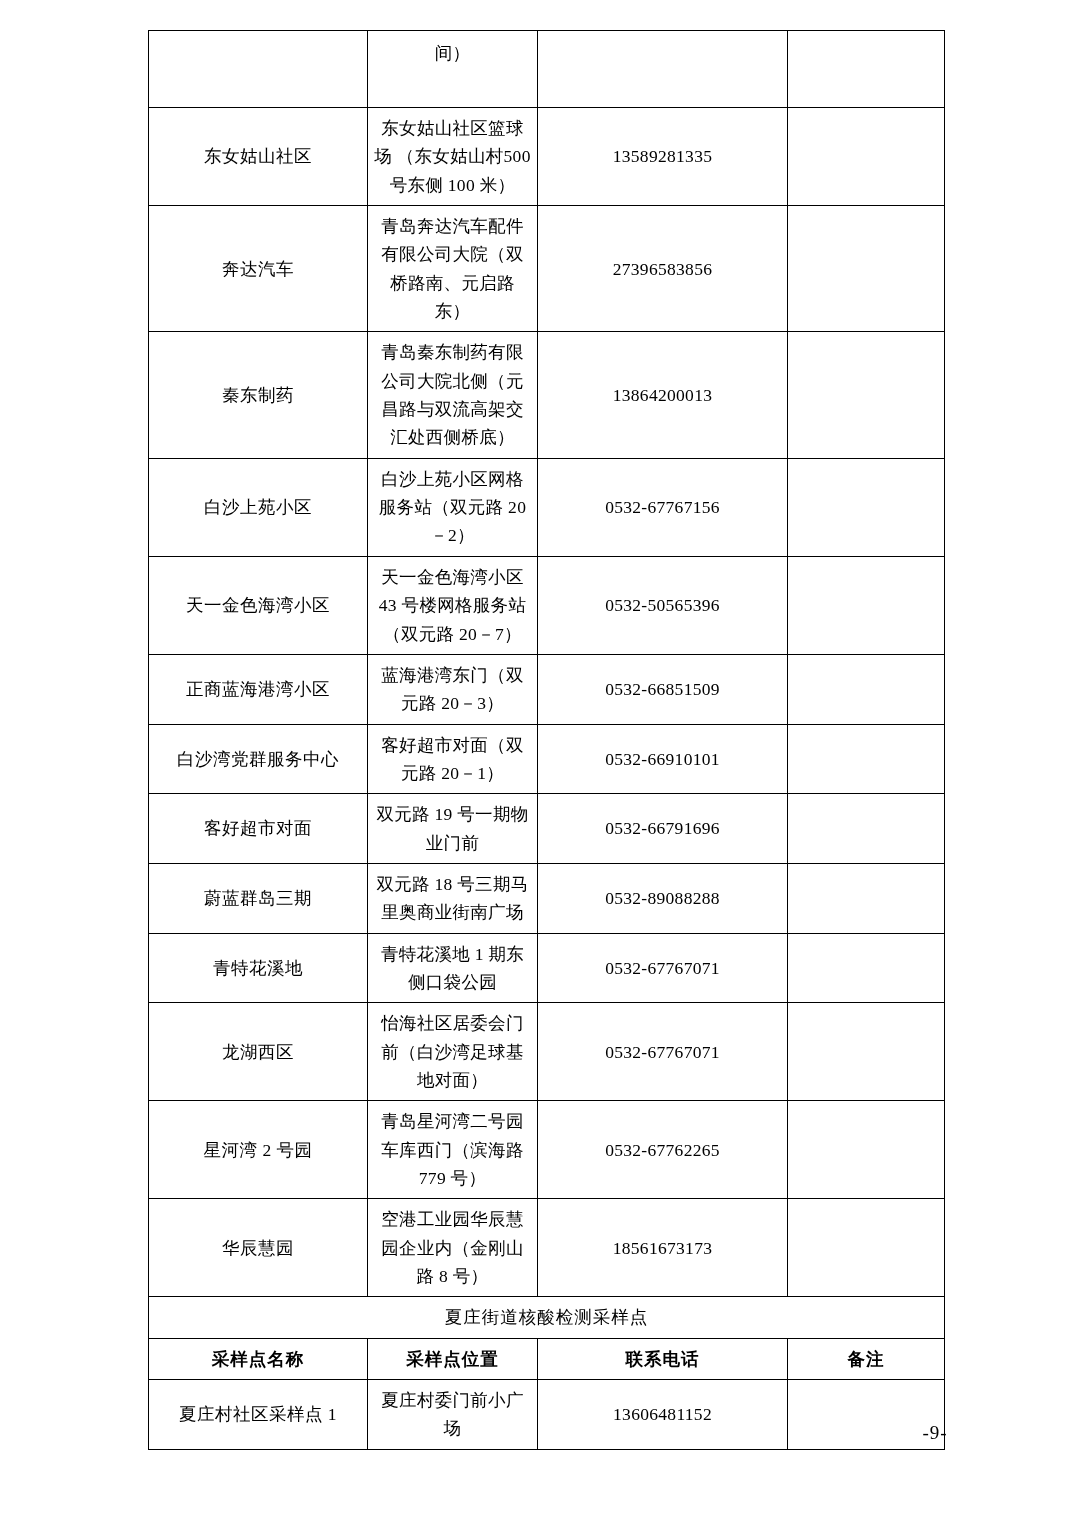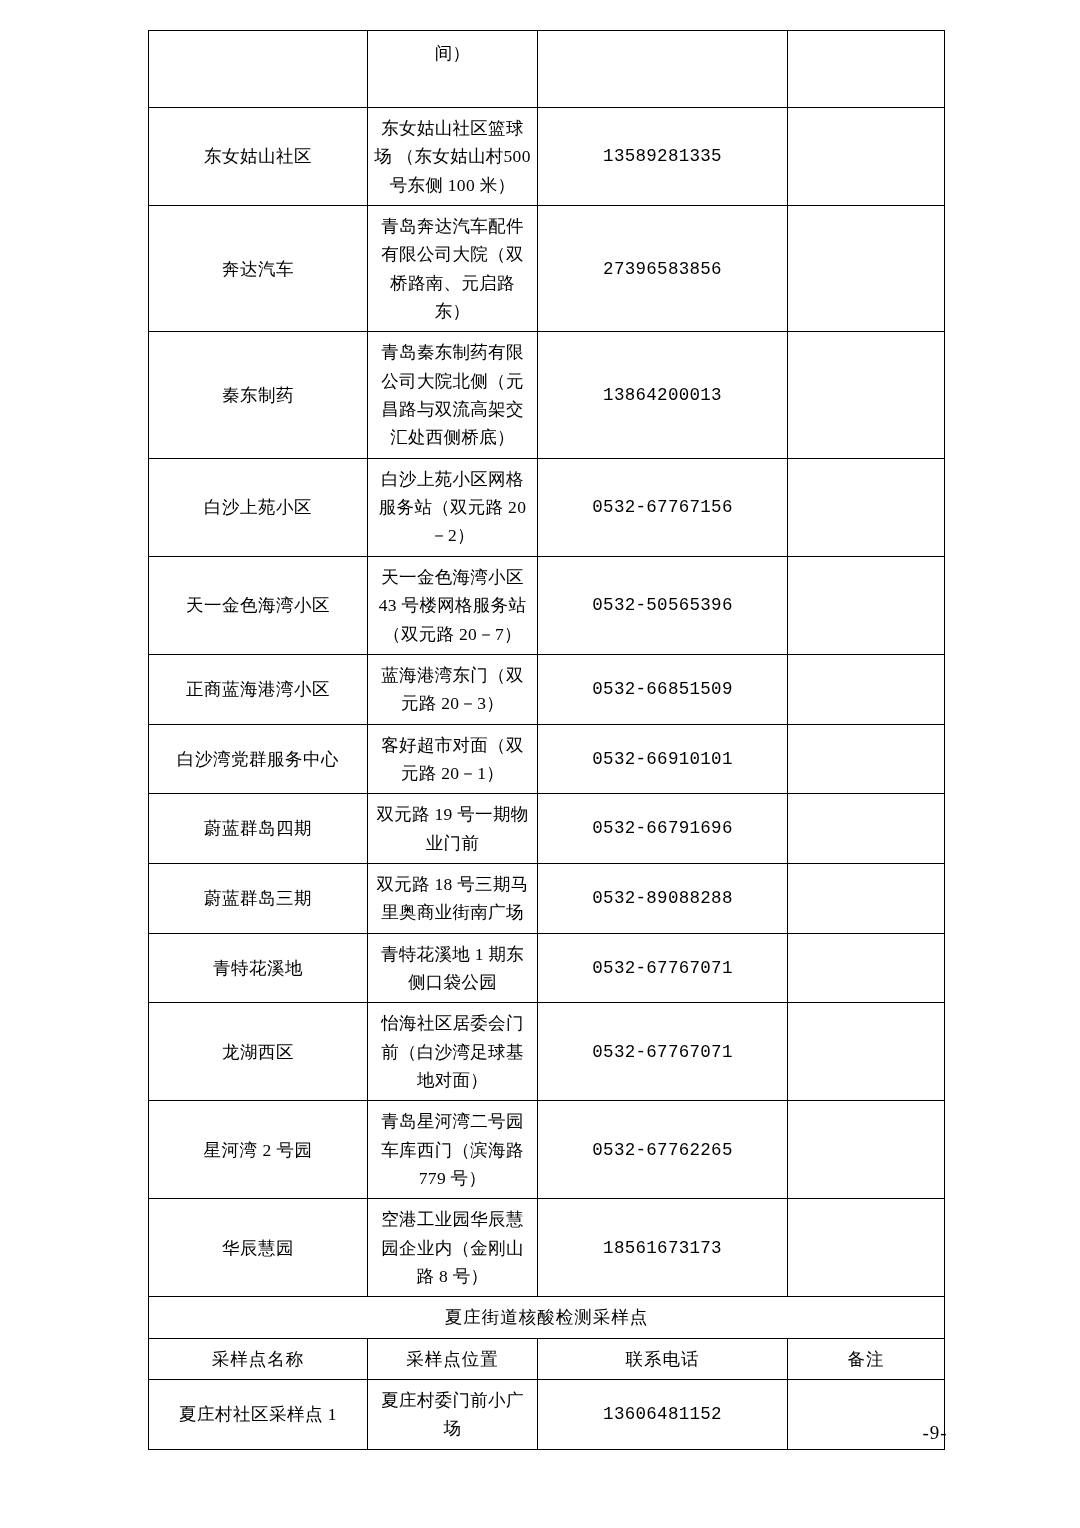--- a/index.html
+++ b/index.html
@@ -41,35 +41,36 @@
     padding: 6px 6px;
     word-break: break-word;
   }
   col.c1 { width: 219px; }
   col.c2 { width: 170px; }
   col.c3 { width: 250px; }
   col.c4 { width: 157px; }
 
   td.name-cell { font-size: 17.5px; letter-spacing: 0.5px; }
   td.loc-cell  { font-size: 17px; line-height: 1.66; letter-spacing: 0.3px; }
-  td.tel-cell  { font-size: 17.5px; letter-spacing: 0.3px; font-family: Liberation Mono, monospace; }
+  td.tel-cell  { font-size: 17.5px; letter-spacing: 0.3px; }
   td.note-cell { font-size: 17.5px; }
 
   tr.first-row td { height: 62px; vertical-align: top; }
   tr.first-row td.loc-cell { text-align: center; padding-top: 8px; }
 
   td.section-title {
     font-size: 18px;
     letter-spacing: 1px;
     padding: 9px 0;
   }
   td.header-cell {
     font-size: 18px;
     letter-spacing: 1px;
     padding: 9px 0;
+    font-weight: bold;
   }
   .page-number {
     position: absolute;
     left: 0;
     top: 1422px;
     width: 1080px;
     text-align: center;
     font-size: 19px;
     letter-spacing: 1px;
     padding-left: 790px;
@@ -132,21 +133,21 @@
           <td class="tel-cell">0532-66851509</td>
           <td class="note-cell"></td>
         </tr>
         <tr>
           <td class="name-cell">白沙湾党群服务中心</td>
           <td class="loc-cell">客好超市对面（双元路 20－1）</td>
           <td class="tel-cell">0532-66910101</td>
           <td class="note-cell"></td>
         </tr>
         <tr>
-          <td class="name-cell">蔚蓝群岛四期</td>
+          <td class="name-cell">客好超市对面</td>
           <td class="loc-cell">双元路 19 号一期物业门前</td>
           <td class="tel-cell">0532-66791696</td>
           <td class="note-cell"></td>
         </tr>
         <tr>
           <td class="name-cell">蔚蓝群岛三期</td>
           <td class="loc-cell">双元路 18 号三期马里奥商业街南广场</td>
           <td class="tel-cell">0532-89088288</td>
           <td class="note-cell"></td>
         </tr>

